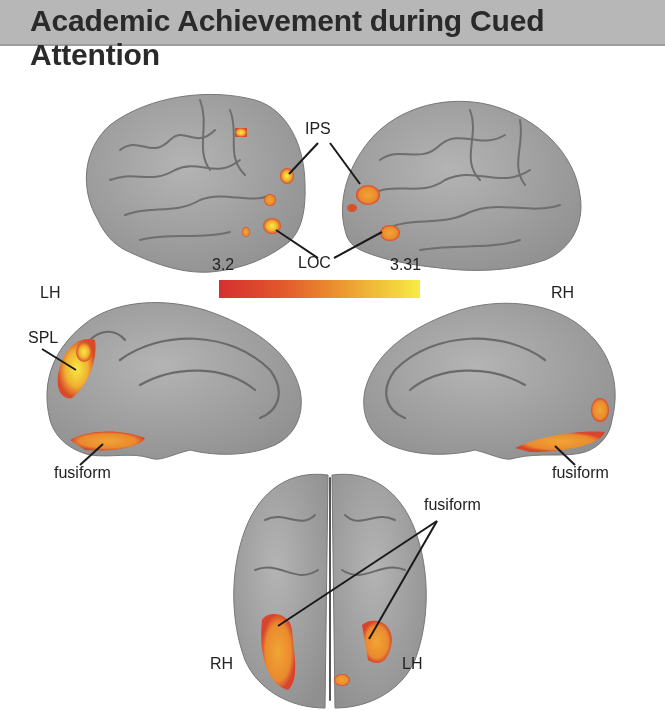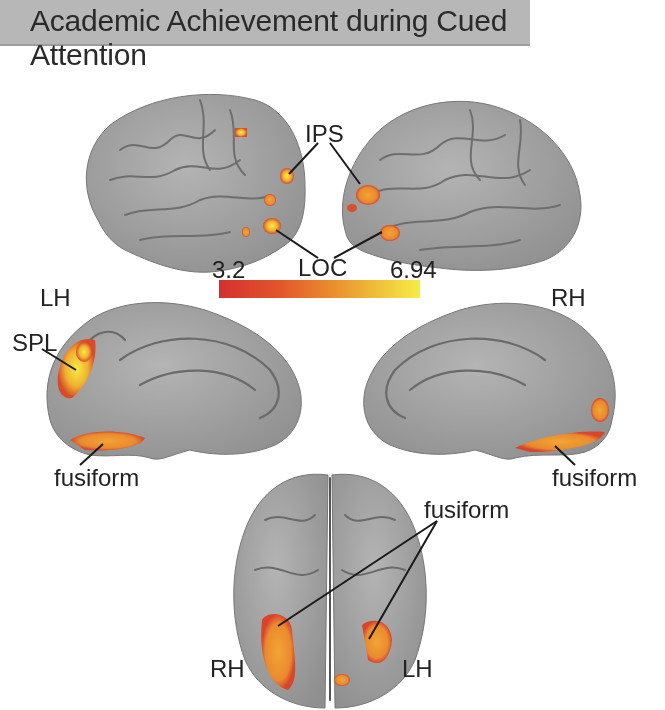--- a/index.html
+++ b/index.html
@@ -1,22 +1,22 @@
 <!DOCTYPE html>
 <html><head>
 <meta charset="utf-8">
 <style>
   html, body { margin:0; padding:0; }
   body { width:665px; height:710px; background:#ffffff; position:relative; overflow:hidden;
          font-family:"Liberation Sans", sans-serif; color:#222; }
-  .title-bar { position:absolute; left:0; top:0; width:530px; height:46px; background:#b7b7b7;
-               border-bottom:2px solid #9d9d9d; box-sizing:border-box; }
+  .title-bar { position:absolute; left:0; top:0; width:665px; height:46px; background:#b7b7b7;
+               border-bottom:2px solid #9d9d9d; box-sizing:border-box;font-weight:bold; }
   .title-bar span { position:absolute; left:30px; top:4px; font-size:30px; color:#2a2a2a; letter-spacing:-0.2px; }
   svg.fig { position:absolute; left:0; top:46px; }
-  .lbl { position:absolute; font-size:24px; color:#222; }
+  .lbl { position:absolute; font-size:16px; color:#222; }
   .cbar { position:absolute; left:219px; top:280px; width:201px; height:18px;
           background:linear-gradient(to right, #d53030 0%, #e2552b 30%, #ea8a2e 55%, #f0c23a 80%, #f7ec45 100%); }
 </style>
 </head>
 <body>
 
 <div class="title-bar">
   <span>Academic Achievement during Cued Attention</span>
 </div>
 
@@ -116,22 +116,22 @@
     <line x1="80" y1="465" x2="103" y2="444"></line>
     <line x1="575" y1="465" x2="555" y2="446"></line>
     <line x1="437" y1="521" x2="278" y2="626"></line>
     <line x1="437" y1="521" x2="369" y2="639"></line>
   </g>
 </svg>
 
 <span class="lbl" style="left:305px; top:120px;">IPS</span>
 <span class="lbl" style="left:298px; top:254px;">LOC</span>
 <span class="lbl" style="left:212px; top:256px;">3.2</span>
-<span class="lbl" style="left:390px; top:256px;">6.94</span>
+<span class="lbl" style="left:390px; top:256px;">3.31</span>
 <div class="cbar"></div>
 <span class="lbl" style="left:40px; top:284px;">LH</span>
 <span class="lbl" style="left:551px; top:284px;">RH</span>
-<span class="lbl" style="left:12px; top:329px;">SPL</span>
+<span class="lbl" style="left:28px; top:329px;">SPL</span>
 <span class="lbl" style="left:54px; top:464px;">fusiform</span>
 <span class="lbl" style="left:552px; top:464px;">fusiform</span>
 <span class="lbl" style="left:424px; top:496px;">fusiform</span>
 <span class="lbl" style="left:210px; top:655px;">RH</span>
 <span class="lbl" style="left:402px; top:655px;">LH</span>
 
 </body></html>

